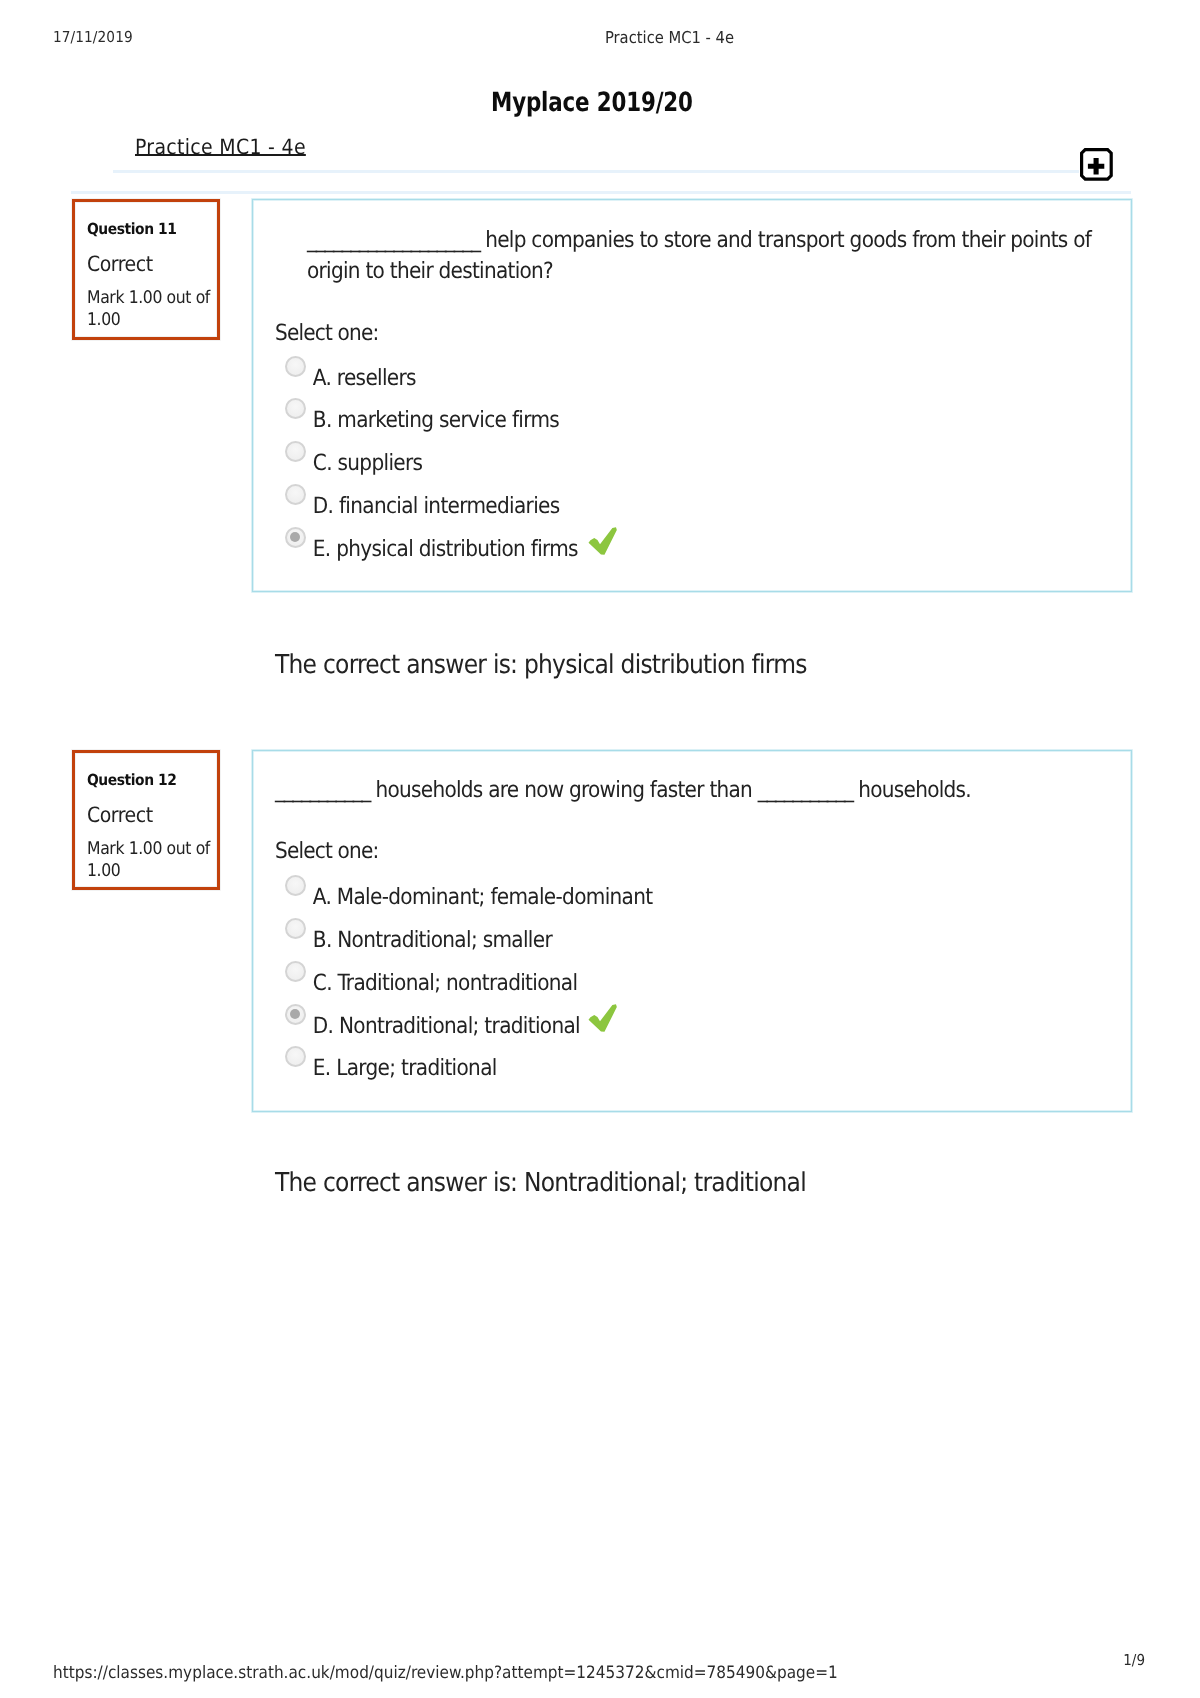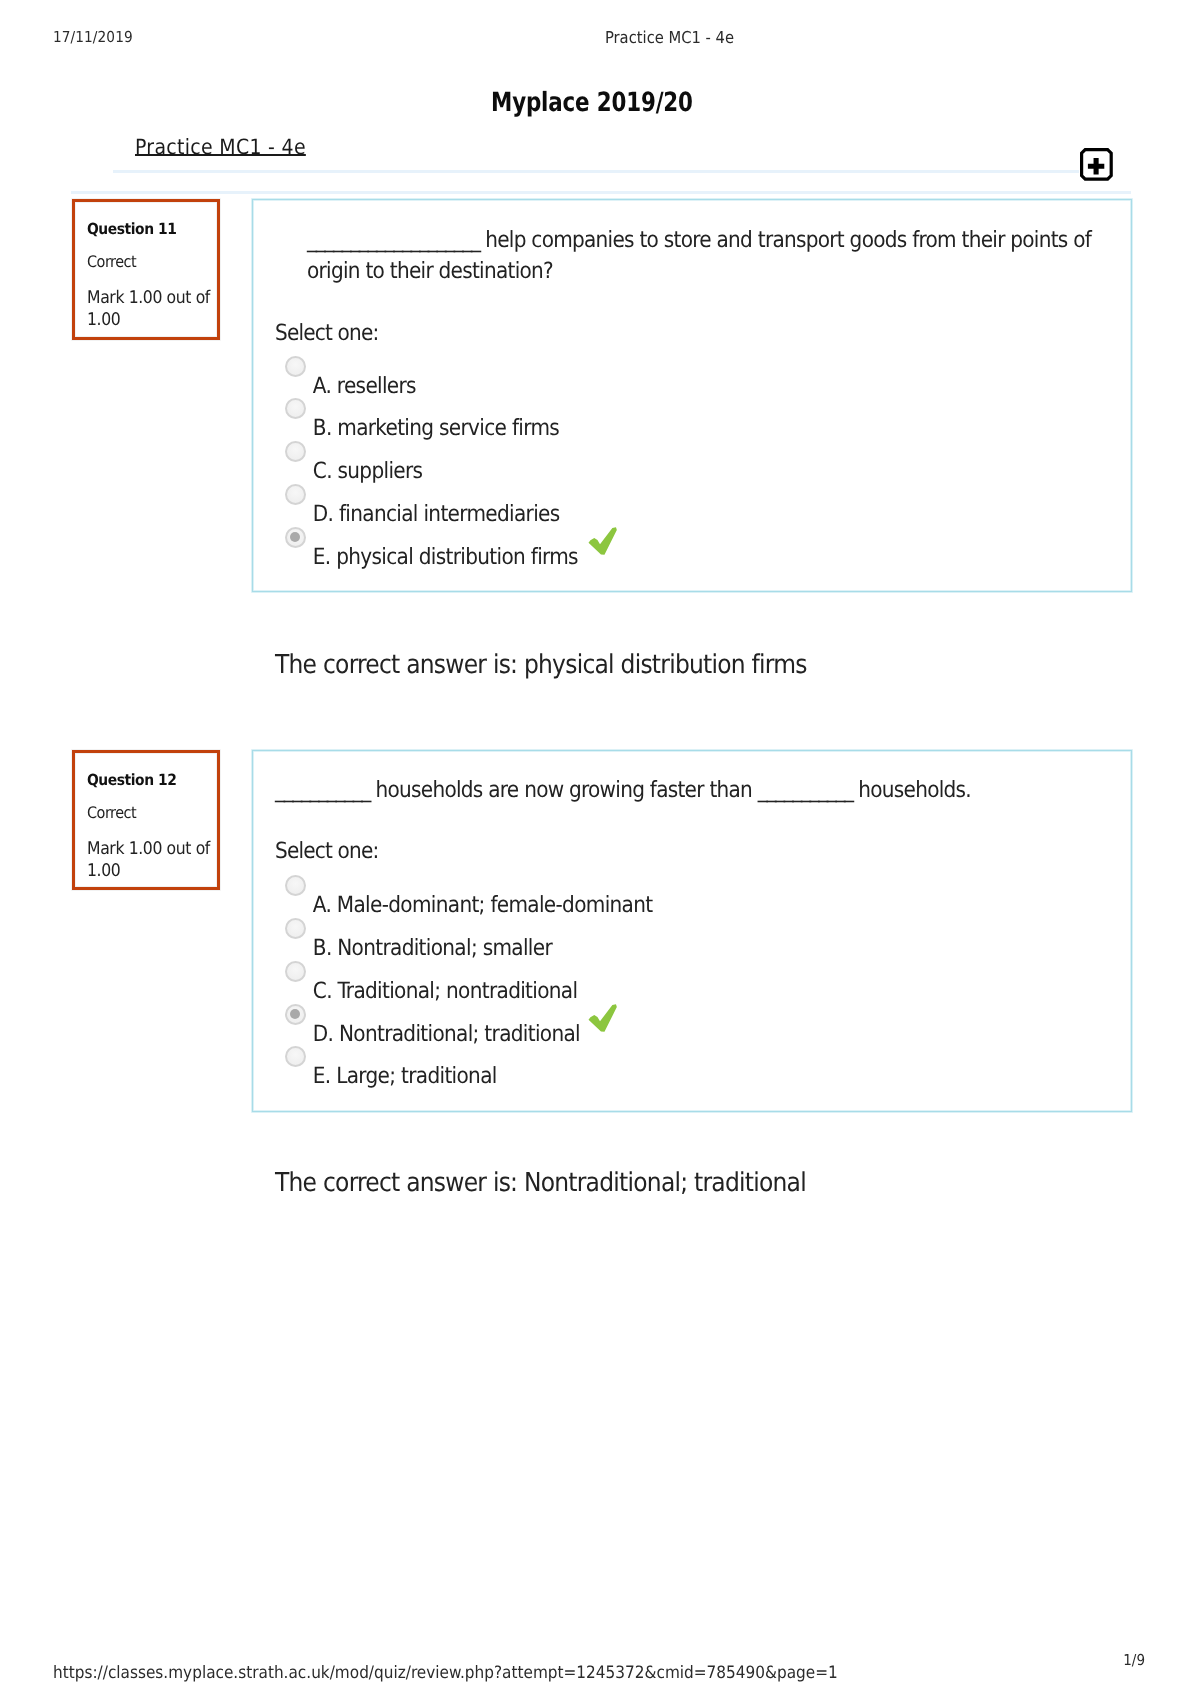--- a/index.html
+++ b/index.html
@@ -27,35 +27,35 @@
     text-decoration:underline;text-decoration-thickness:2px;text-underline-offset:-0.2px;}
   .rule-a{position:absolute;left:113px;top:170px;width:966px;height:3px;background:#e7f2fb;}
   .rule-b{position:absolute;left:71px;top:191px;width:1060px;height:3px;background:#e7f2fb;}
 
   .expand-icon{position:absolute;left:1080px;top:148px;width:33px;height:33px;}
 
   
   .qinfo{position:absolute;box-sizing:border-box;border:3px solid #c2410c;
     box-shadow:0 0 0 0.7px rgba(224,224,224,0.6), inset 0 0 0 0.7px rgba(224,224,224,0.6);background:#fff;}
   .qinfo .qno{font-weight:bold;font-size:15.4px;color:#111;letter-spacing:-0.42px;}
-  .qinfo .qstate{font-size:16px;letter-spacing:-0.47px;color:#222;}
+  .qinfo .qstate{font-size:21px;letter-spacing:-0.47px;color:#222;}
   .qinfo .qgrade{font-size:17.4px;letter-spacing:-0.375px;color:#222;}
   .qbox{position:absolute;box-sizing:border-box;border:1px solid #a8dce8;
     box-shadow:0 0 0 0.8px rgba(181,227,236,0.6), inset 0 0 0 0.8px rgba(181,227,236,0.6);background:#fff;}
   .qtext{font-size:22.3px;letter-spacing:-0.72px;color:#222;line-height:31px;}
   .qtext .blank{letter-spacing:-1.4px;}
   .selectone{font-size:22.3px;letter-spacing:-0.81px;color:#222;}
   .answers{margin:0;padding:0;list-style:none;}
   .ans{position:relative;font-size:22.3px;letter-spacing:-0.67px;color:#222;height:43px;}
   .ans .radio{position:absolute;left:0;top:4px;width:21px;height:21px;border-radius:50%;
     box-sizing:border-box;border:2.4px solid #d4d4d4;
     background:radial-gradient(circle at 50% 38%, #f7f7f7 0%, #f1f1f1 55%, #ededed 100%);}
   .ans .radio.on::after{content:"";position:absolute;left:3.0px;top:3.0px;width:10.2px;height:10.2px;
     border-radius:50%;background:#a9a9a9;}
-  .ans .lbl{position:absolute;left:27.8px;top:21px;white-space:nowrap;}
+  .ans .lbl{position:absolute;left:27.8px;top:13px;white-space:nowrap;}
   .tick{position:absolute;width:33px;height:33px;}
   .correct-answer{position:absolute;font-size:26px;letter-spacing:-0.745px;color:#222;}
 </style>
 </head>
 <body>
 
 <div class="page-header">
   <span class="hdr-date">17/11/2019</span>
   <span class="hdr-title">Practice MC1 - 4e</span>
 </div>

